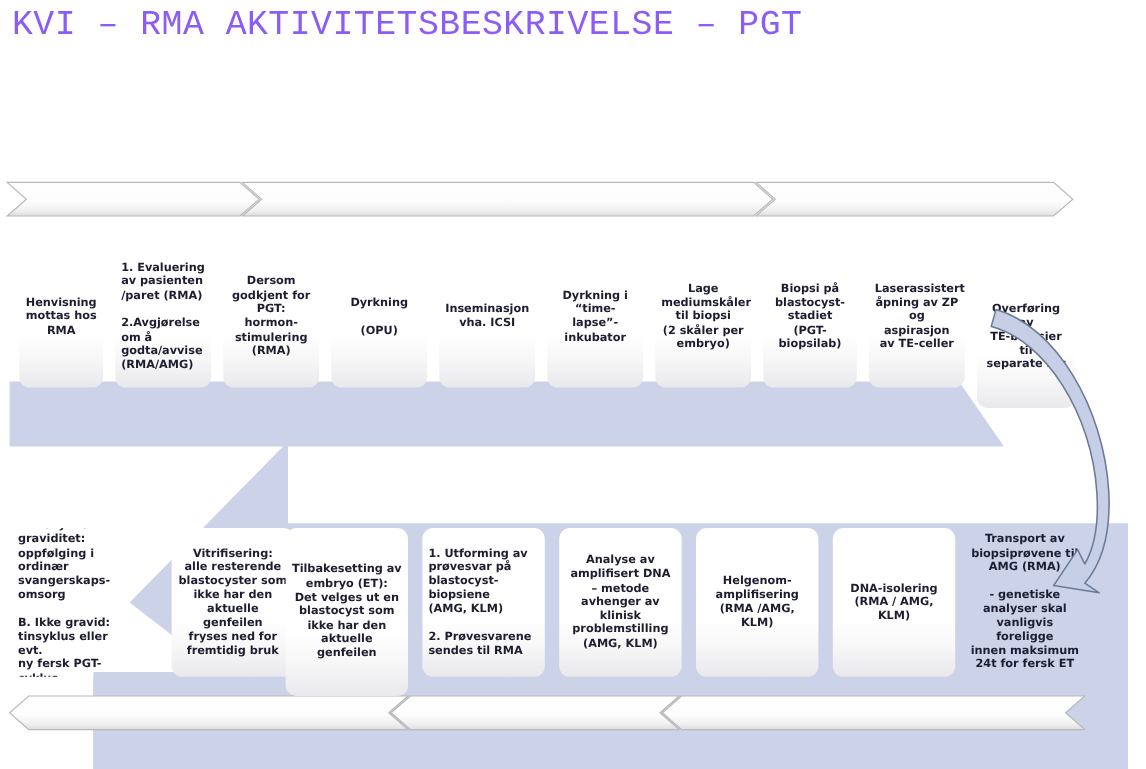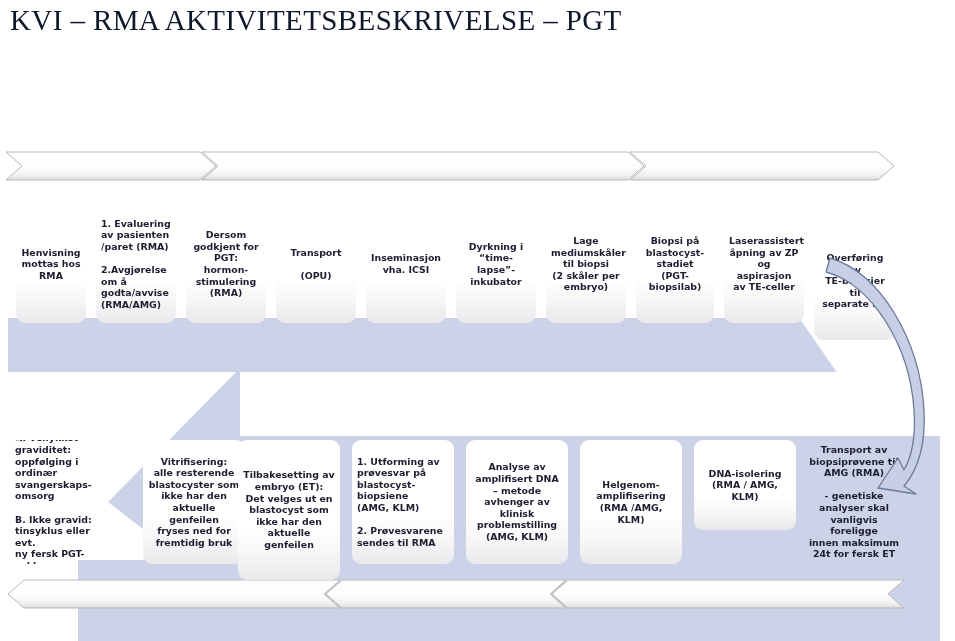--- a/index.html
+++ b/index.html
@@ -17,23 +17,23 @@
   }
 
   
   #page-title {
     position: absolute;
     left: 10px;
     top: 4px;
     font-size: 29px;
     font-weight: 400;
     letter-spacing: 0.4px;
-    color: #0f172a;
+    color: #8b5cf6;
     white-space: nowrap;
-    font-family: Liberation Serif, serif;
+    font-family: Liberation Mono, monospace;
   }
 
   
   .bg-arrow {
     position: absolute;
     z-index: 1;
   }
 
   
   .chevron-bar {
@@ -184,21 +184,21 @@
 </div>
 <div class="pbox" style="left:186px; top:205px; width:80px; height:118px;">
   <div class="pbox-txt">Dersom
 godkjent for
 PGT:
 hormon-
 stimulering
 (RMA)</div>
 </div>
 <div class="pbox" style="left:276px; top:205px; width:80px; height:118px;">
-  <div class="pbox-txt">Transport
+  <div class="pbox-txt">Dyrkning
 
 (OPU)</div>
 </div>
 <div class="pbox" style="left:366px; top:205px; width:80px; height:118px;">
   <div class="pbox-txt">Inseminasjon
 vha. ICSI</div>
 </div>
 <div class="pbox" style="left:456px; top:205px; width:80px; height:118px;">
   <div class="pbox-txt">Dyrkning i
 “time-lapse”-
@@ -289,21 +289,21 @@
 klinisk
 problemstilling
 (AMG, KLM)</div>
 </div>
 <div class="pbox" style="left:580px; top:440px; width:102px; height:124px;">
   <div class="pbox-txt">Helgenom-
 amplifisering
 (RMA /AMG,
 KLM)</div>
 </div>
-<div class="pbox" style="left:694px; top:440px; width:102px; height:90px;">
+<div class="pbox" style="left:694px; top:440px; width:102px; height:124px;">
   <div class="pbox-txt">DNA-isolering
 (RMA / AMG,
 KLM)</div>
 </div>
 <div class="pbox" style="left:800px; top:440px; width:108px; height:124px; background:none; border:none;">
   <div class="pbox-txt">Transport av
 biopsiprøvene til
 AMG (RMA)
 
 - genetiske

